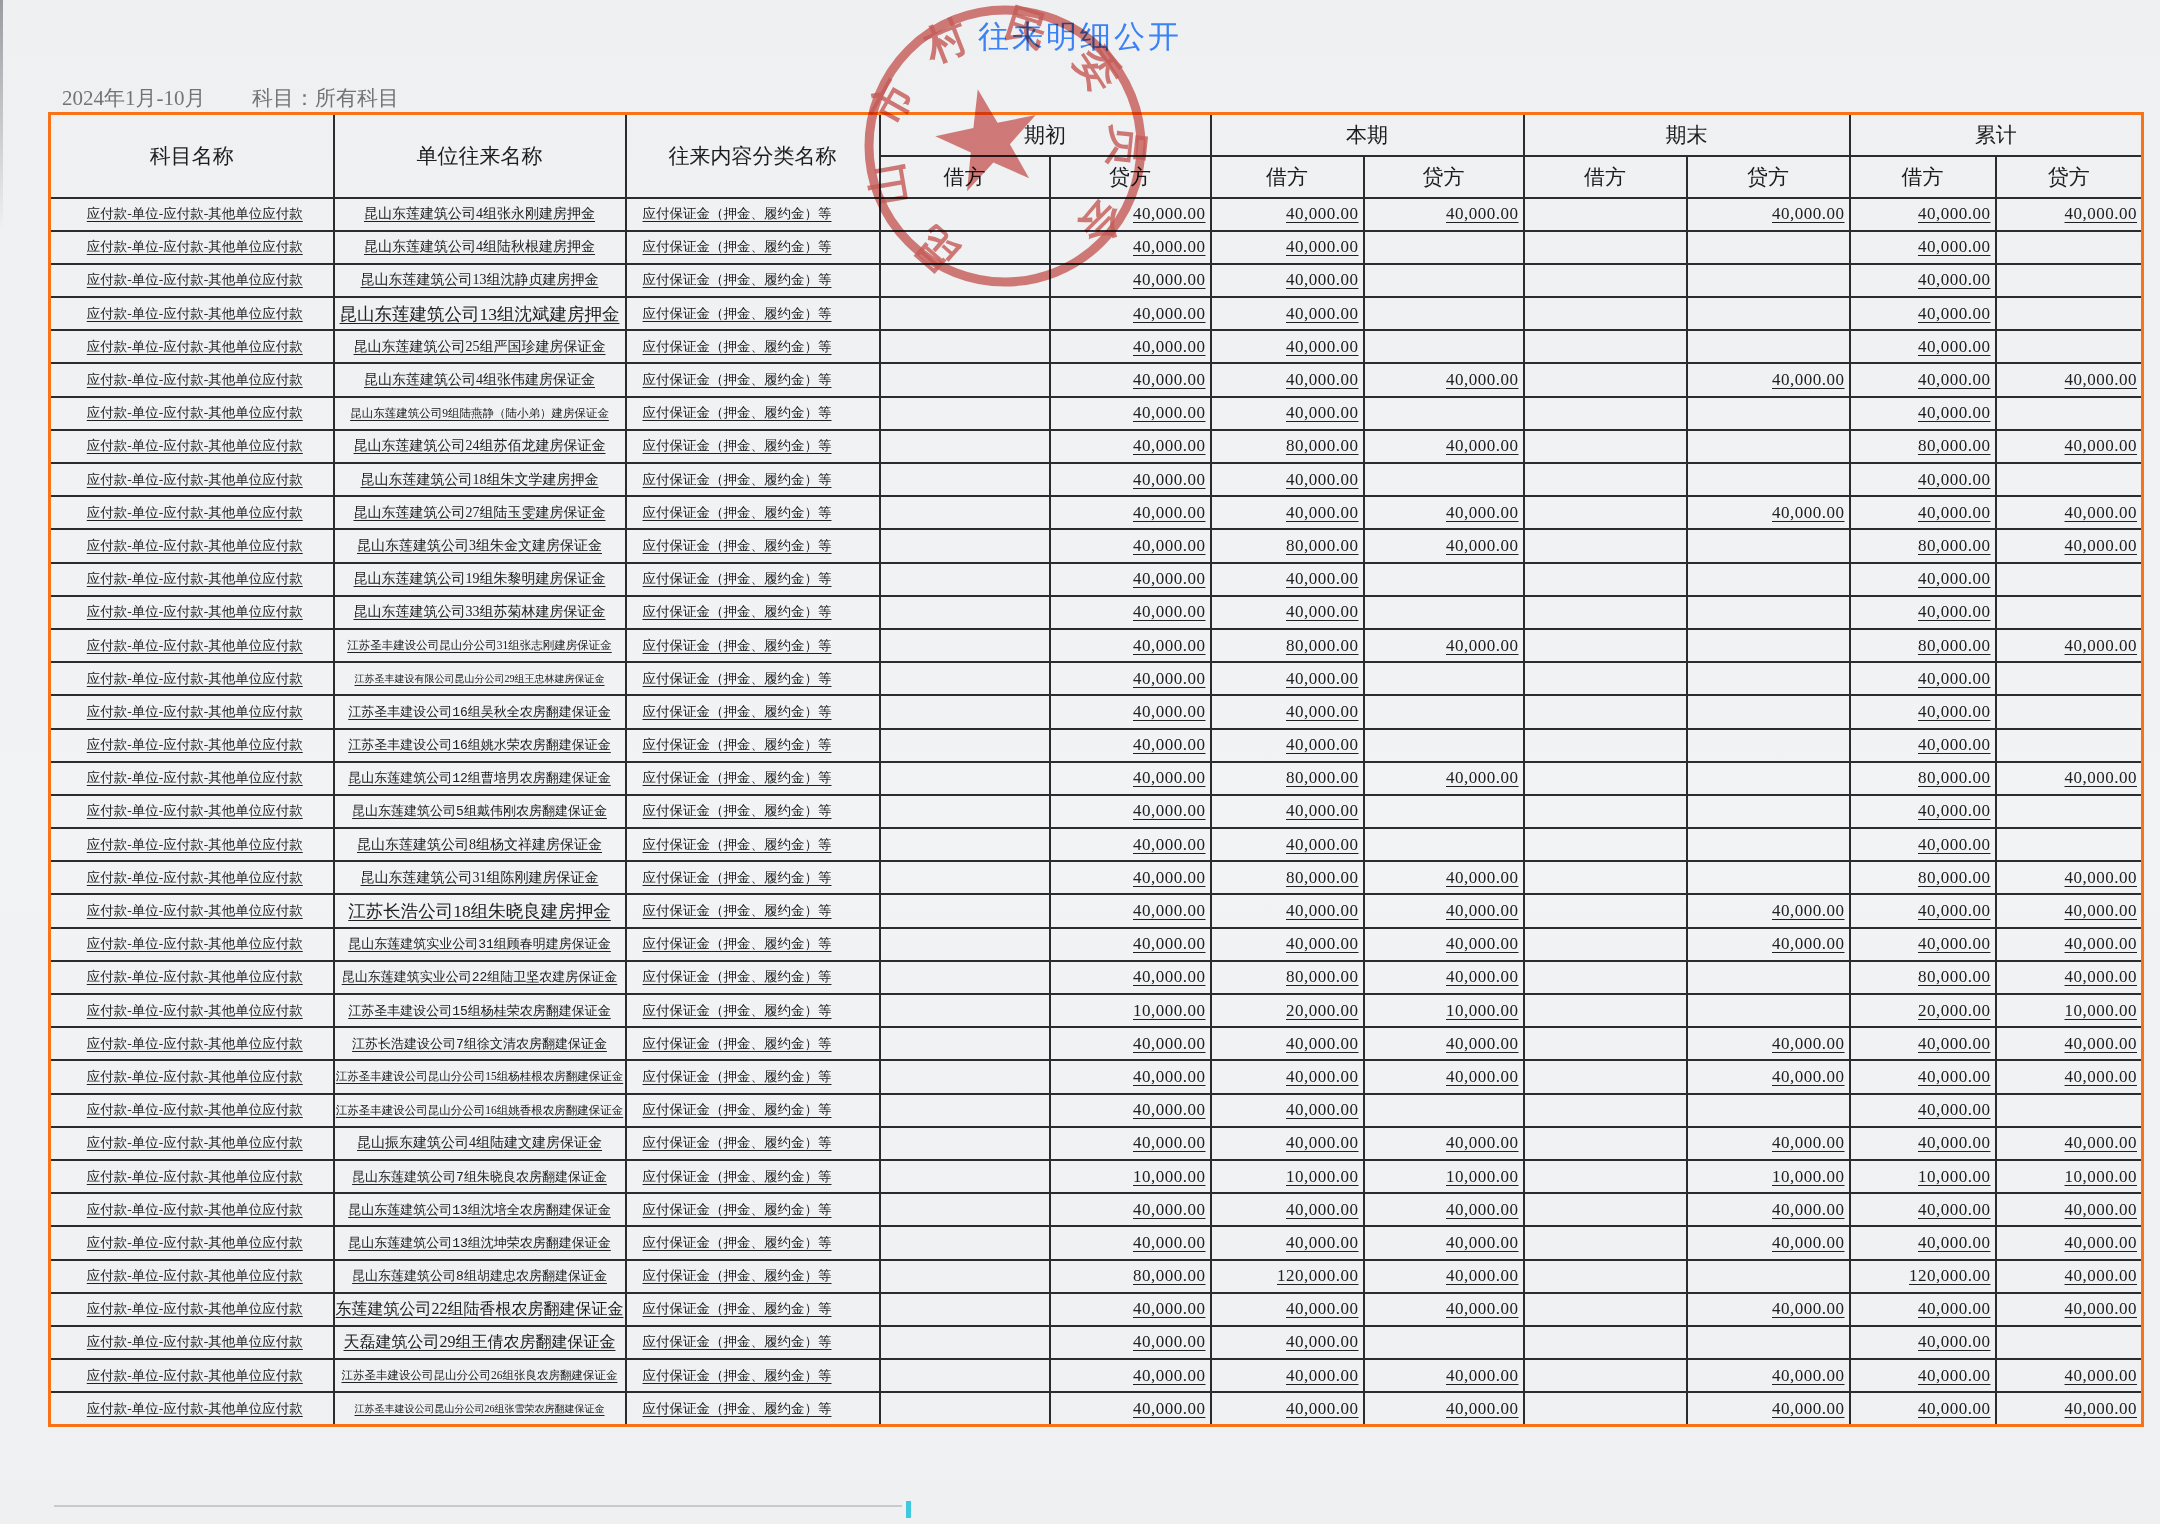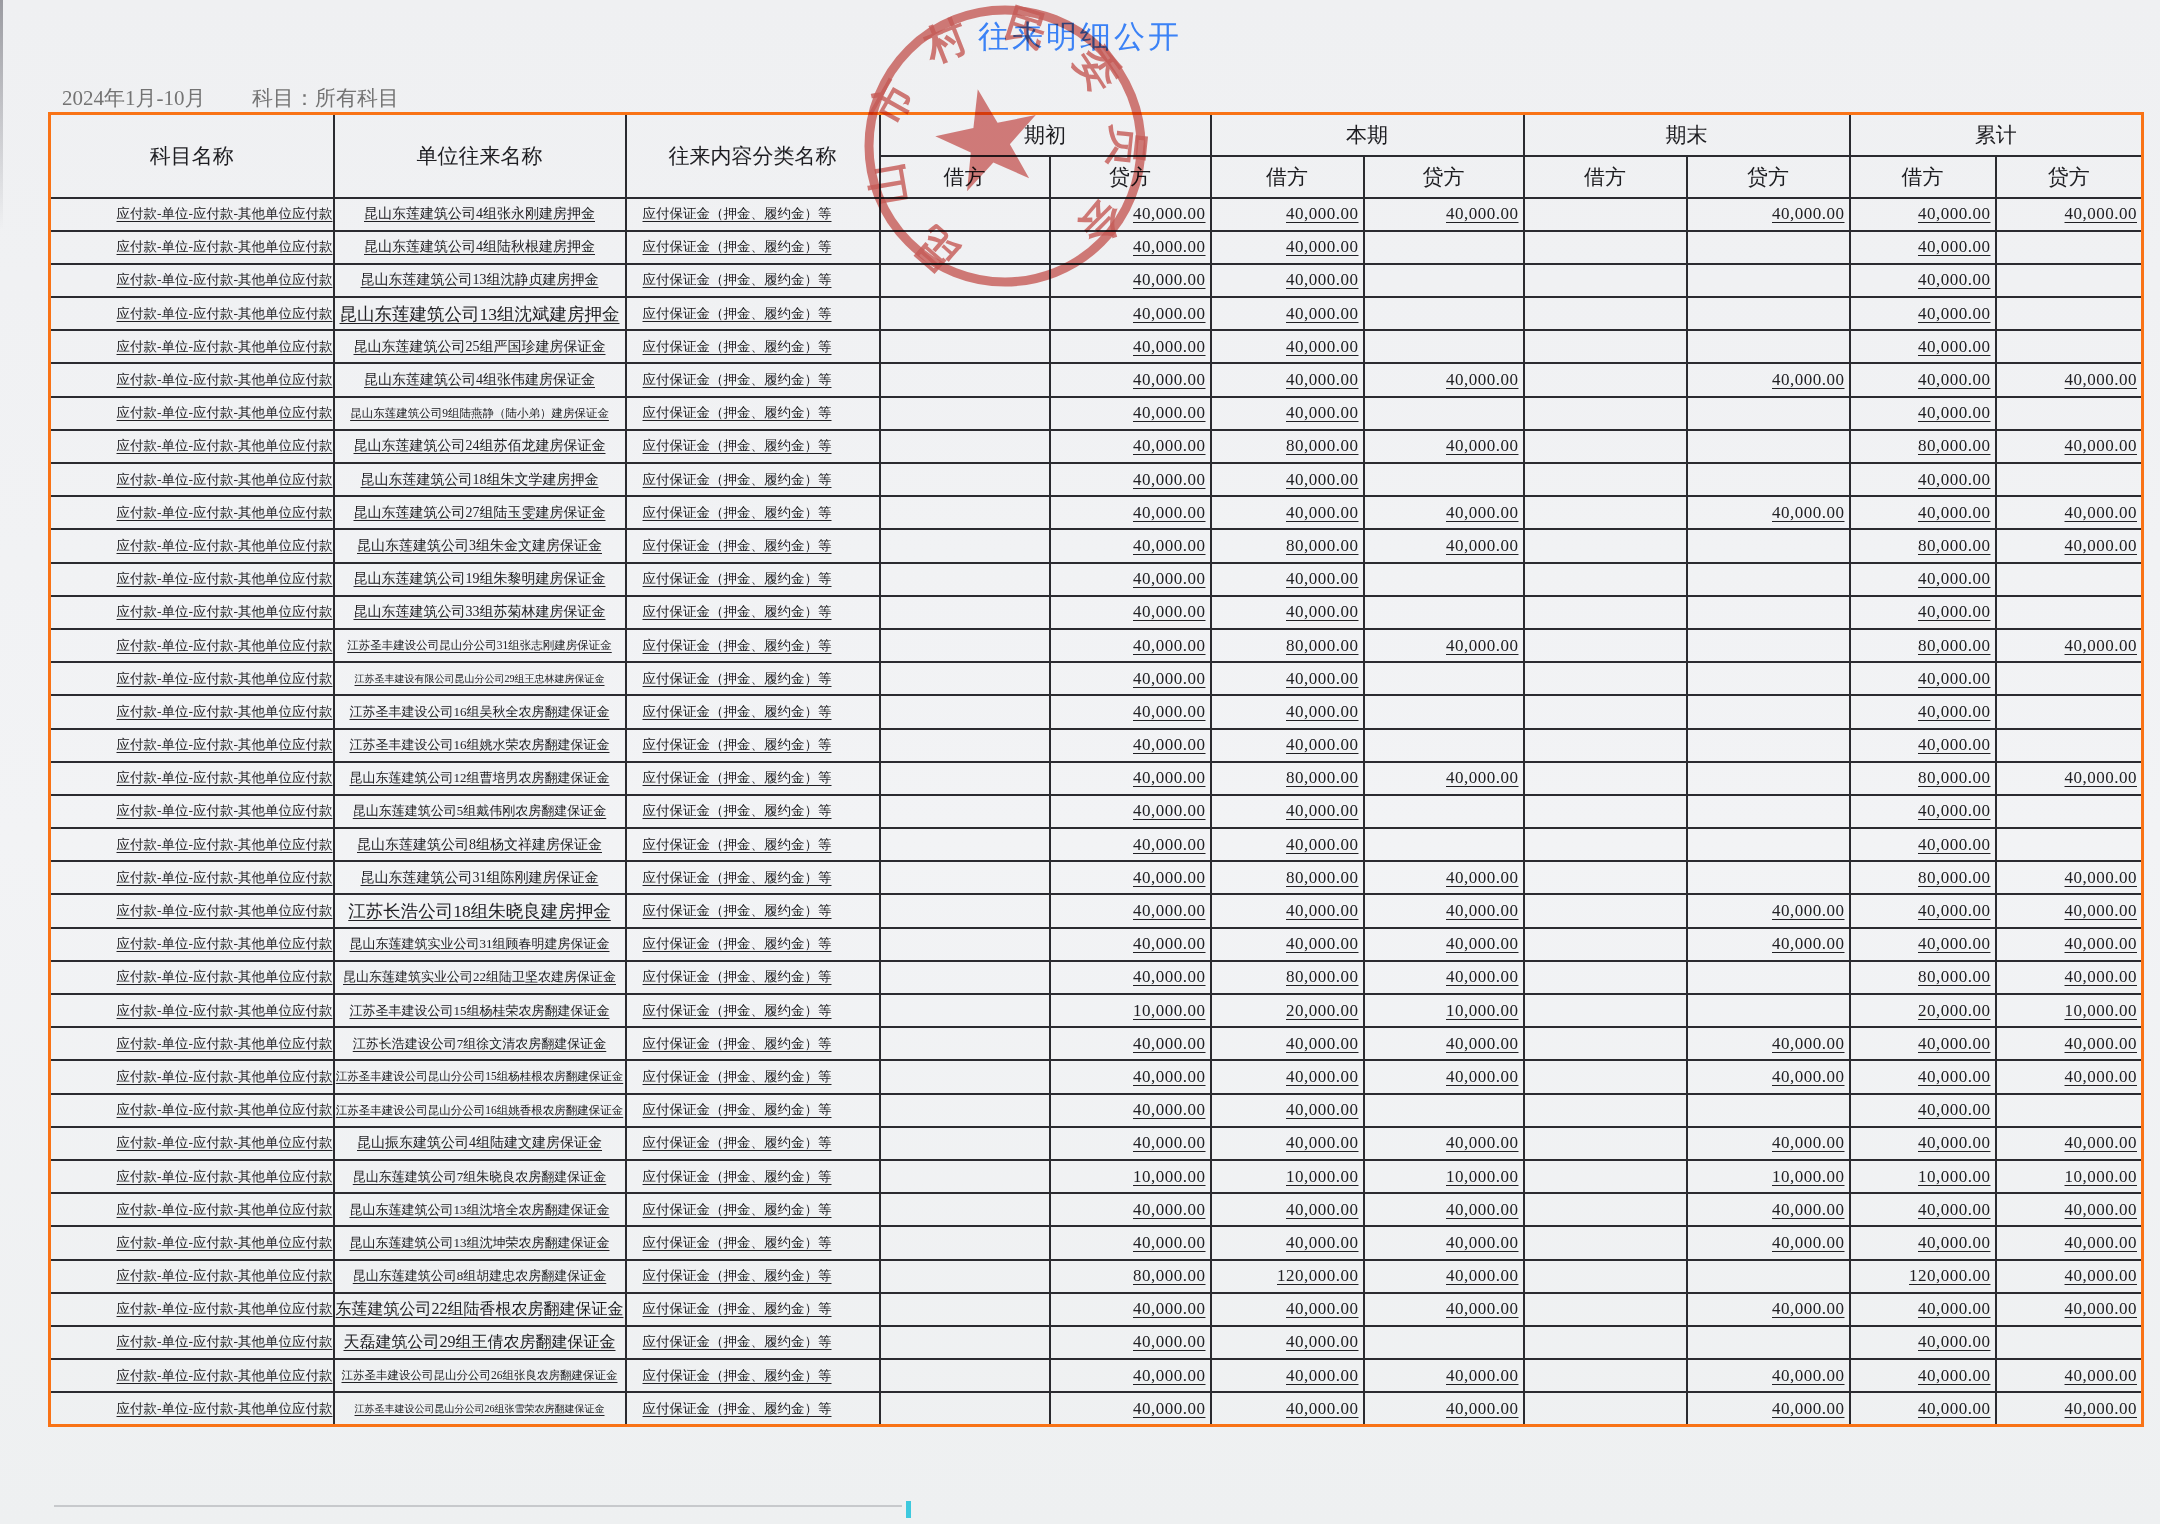--- a/index.html
+++ b/index.html
@@ -25,29 +25,29 @@
     border:3px solid #f97316;
   }
   .ledger th,.ledger td{
     border:2px solid #2b2b30;padding:0;overflow:hidden;white-space:nowrap;
     vertical-align:middle;
   }
   .ledger thead tr{height:42px;}
   .ledger thead th{font-weight:normal;font-size:21px;text-align:center;color:#1d1d21;}
   .ledger tbody tr{height:33.2px;}
 
-  td.c-subject{font-size:13.5px;text-align:right;padding-left:6px;margin-left:40px;}
+  td.c-subject{font-size:13.5px;text-align:center;padding-left:6px;margin-left:40px;}
   td.c-unit{text-align:center;}
   td.c-category{font-size:13.5px;text-align:left;padding-left:16px;}
   td.c-num{font-size:17px;text-align:right;padding-right:4px;letter-spacing:.5px;}
 
   .size-xl{font-size:17.5px;}
   .size-lg{font-size:16px;margin-left:32px;}
   .size-md{font-size:14px;}
-  .size-sm{font-size:13px;}
+  .size-sm{font-size:13px;font-family:Liberation Mono, monospace;}
   .size-xs{font-size:11.5px;}
   .size-xxs{font-size:10px;}
 
   .u{text-decoration:underline;text-underline-offset:3px;text-decoration-thickness:1px;}
 
   .seal{
     position:absolute;left:852px;top:0;width:306px;height:296px;
     mix-blend-mode:multiply;opacity:.88;pointer-events:none;
   }
   .seal text{

